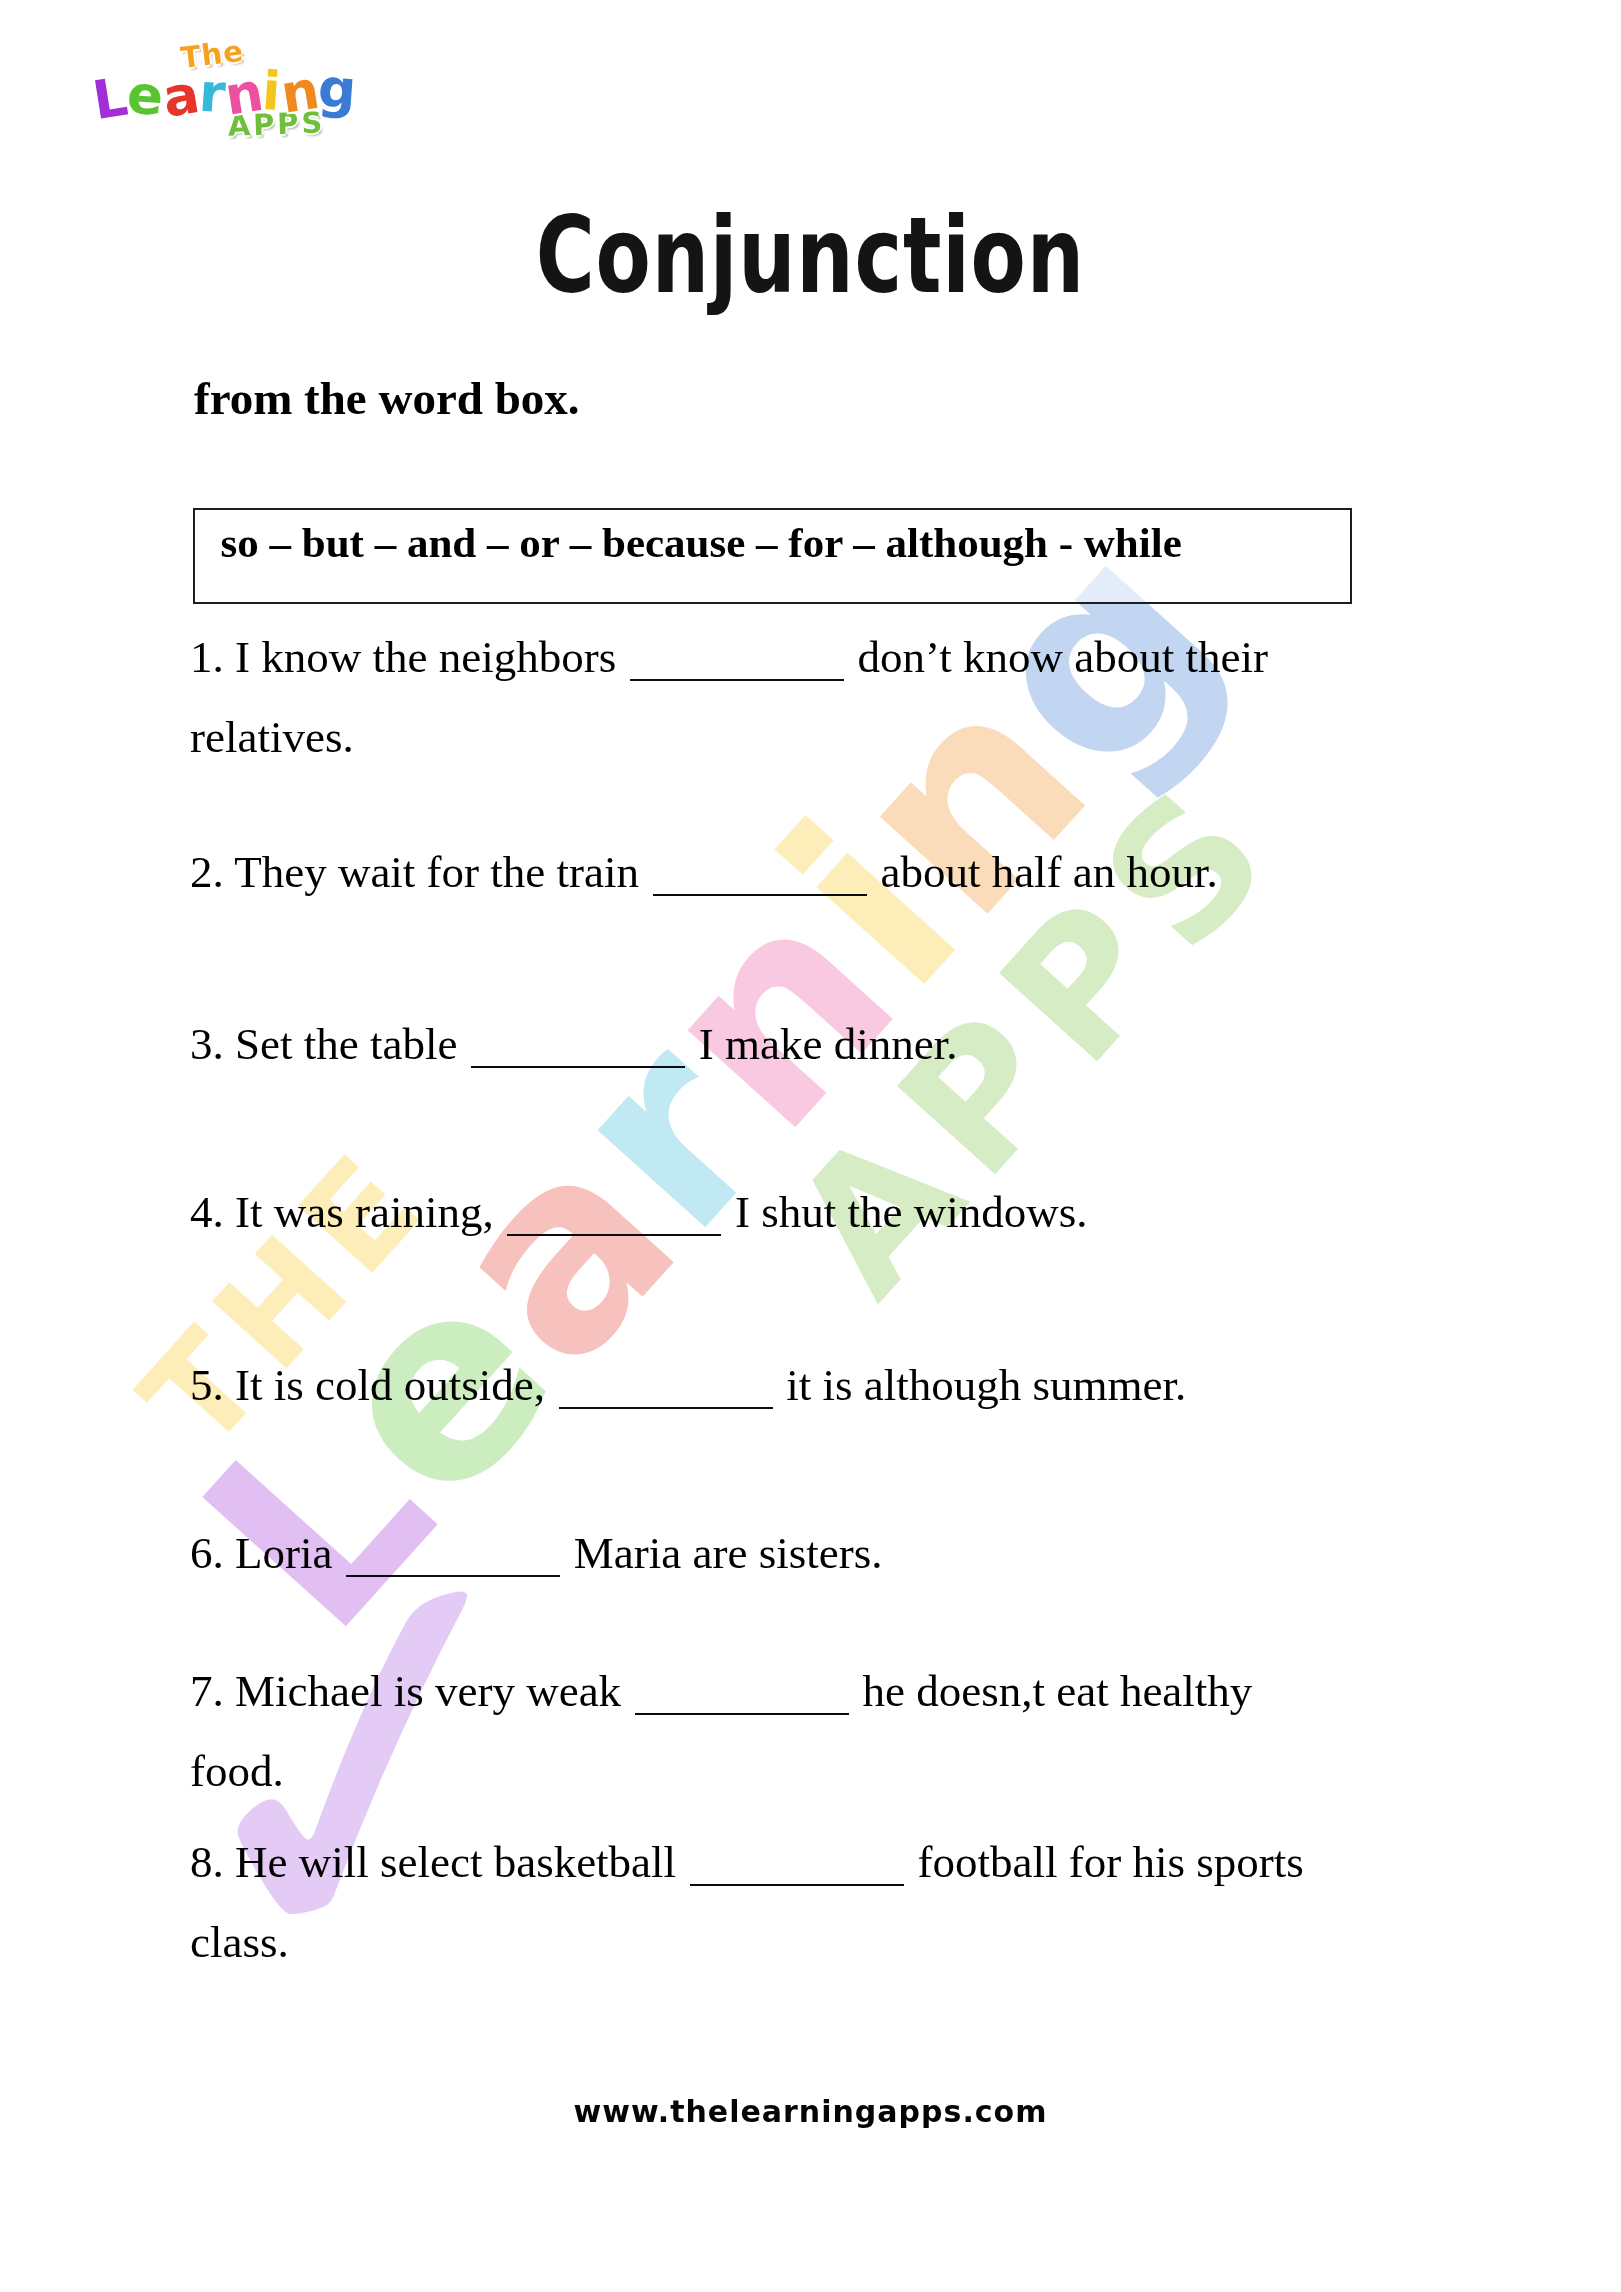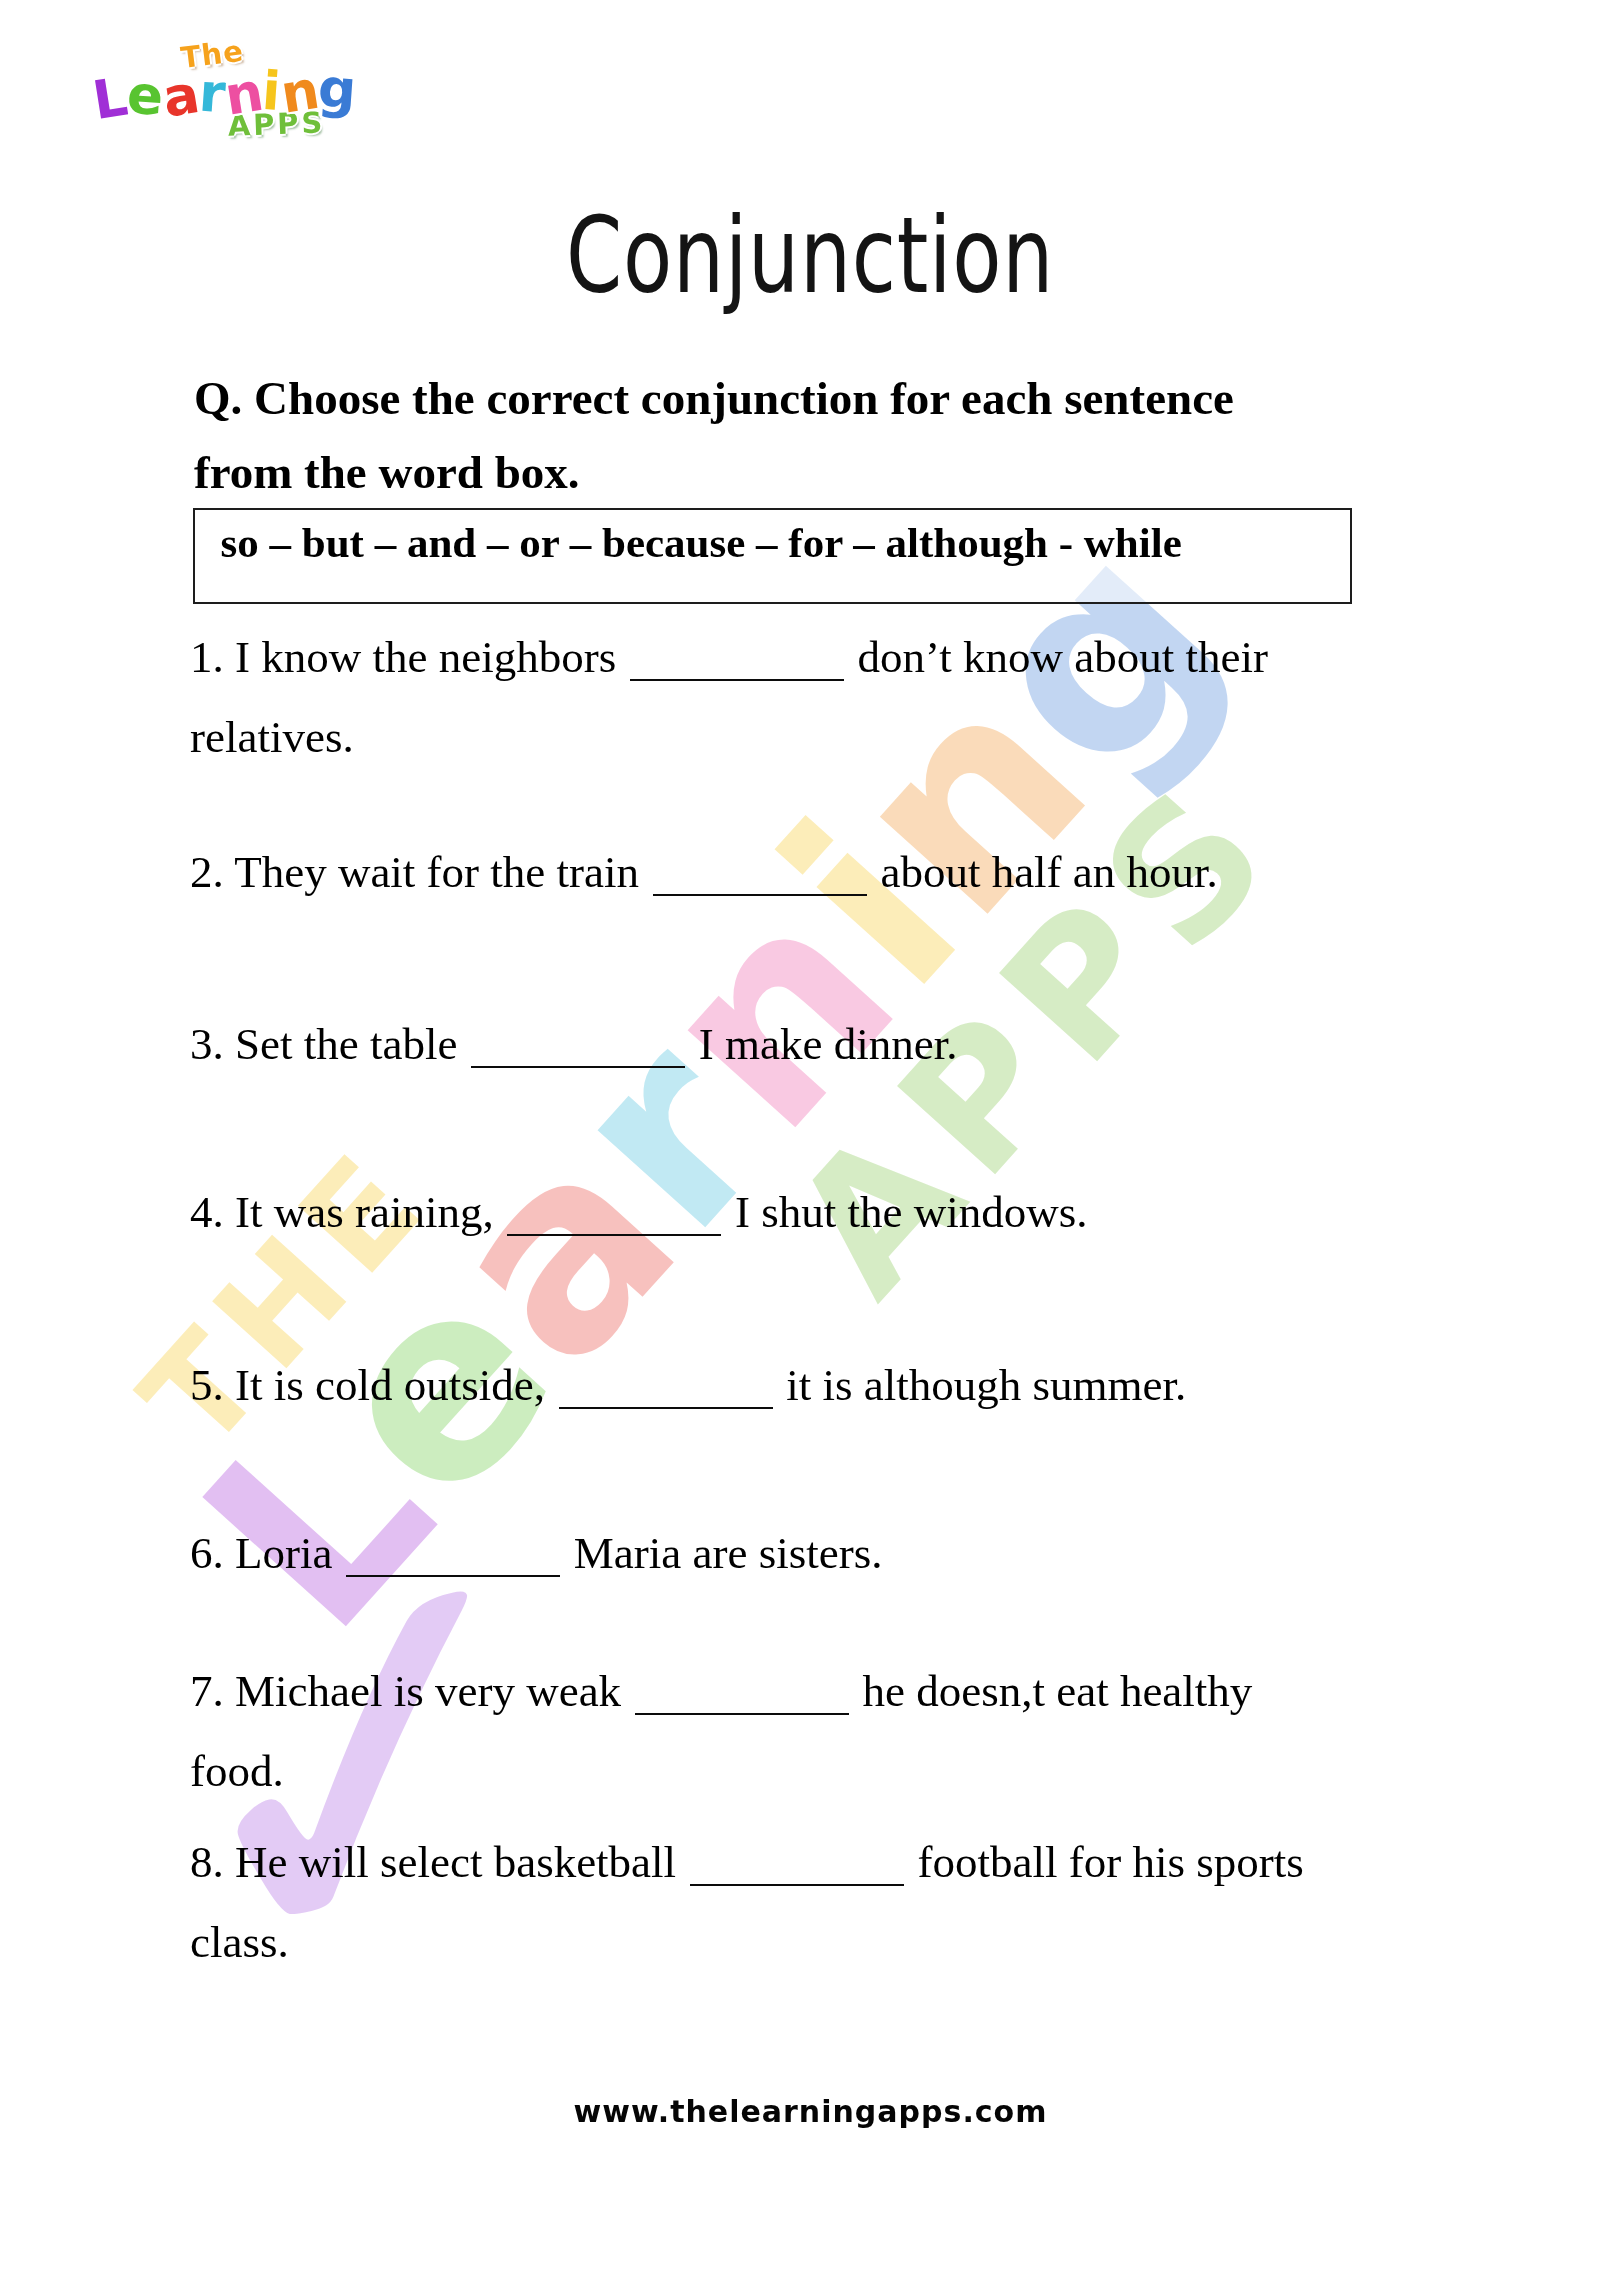--- a/index.html
+++ b/index.html
@@ -31,21 +31,21 @@
                   2px 2px 0 #fff,-2px -2px 0 #fff,2px -2px 0 #fff,-2px 2px 0 #fff; }
   .wm-learning span { text-shadow:none; }
   .logo-learning span:nth-child(odd){ transform:rotate(-7deg); }
   .logo-learning span:nth-child(even){ transform:rotate(6deg) translateY(-2px); }
   .logo-apps { font-size:29px; letter-spacing:2.9px; text-align:right; padding-right:29px; margin-top:-11.8px;
                text-shadow:2px 0 0 #fff,-2px 0 0 #fff,0 2px 0 #fff,0 -2px 0 #fff,2px 2.9px 2px rgba(0,80,0,.35); }
 
   
   .content { position:absolute; inset:0; z-index:1; }
   .title { position:absolute; top:198px; left:0; width:100%; text-align:center;
-           font-family:"DejaVu Sans", sans-serif; font-weight:400; font-size:106px; line-height:1.1; color:#141414; }
+           font-family:"DejaVu Sans", sans-serif; font-weight:700; font-size:106px; line-height:1.1; color:#141414; }
   .title > span { display:inline-block; transform:scaleX(0.76); letter-spacing:1px; }
 
   .question { position:absolute; left:194px; top:361px; font-weight:bold; font-size:47px; line-height:74px; color:#000; }
 
   .word-box { position:absolute; left:193px; top:508px; width:1159px; height:96px;
               border:2.9px solid #1d1d1d; background:rgba(255,255,255,.55);
               padding:7.8px 9.8px 0 25.5px; font-weight:bold; font-size:43px; color:#000; white-space:nowrap; }
 
   .sentence { position:absolute; left:190px; width:1304px; font-size:45px; line-height:80px; color:#000; white-space:nowrap; }
   .s-line { display:block; }
@@ -68,21 +68,20 @@
 
   <div class="logo">
     <span class="logo-the" style="color: rgb(246, 162, 28);">The</span>
     <div class="logo-learning"><span style="color: rgb(160, 47, 214);">L</span><span style="color: rgb(88, 196, 48);">e</span><span style="color: rgb(232, 53, 43);">a</span><span style="color: rgb(53, 184, 217);">r</span><span style="color: rgb(237, 79, 161);">n</span><span style="color: rgb(246, 197, 28);">i</span><span style="color: rgb(240, 138, 29);">n</span><span style="color: rgb(58, 123, 213);">g</span></div>
     <div class="logo-apps" style="color: rgb(111, 191, 58);">APPS</div>
   </div>
 
   <h1 class="title"><span>Conjunction</span></h1>
 
   <div class="question">
-    <div>Q. Choose the correct conjunction for each sentence</div>
     <div>from the word box.</div>
   </div>
 
   <div class="word-box">
     <span>so – but – and – or – because – for – although - while</span>
   </div>
 
   <div id="sentences">
       <div class="sentence" style="top: 617px;">
         <div class="s-line"><span>1. I know the neighbors</span><span class="blank"></span><span>don’t know about their</span></div>

